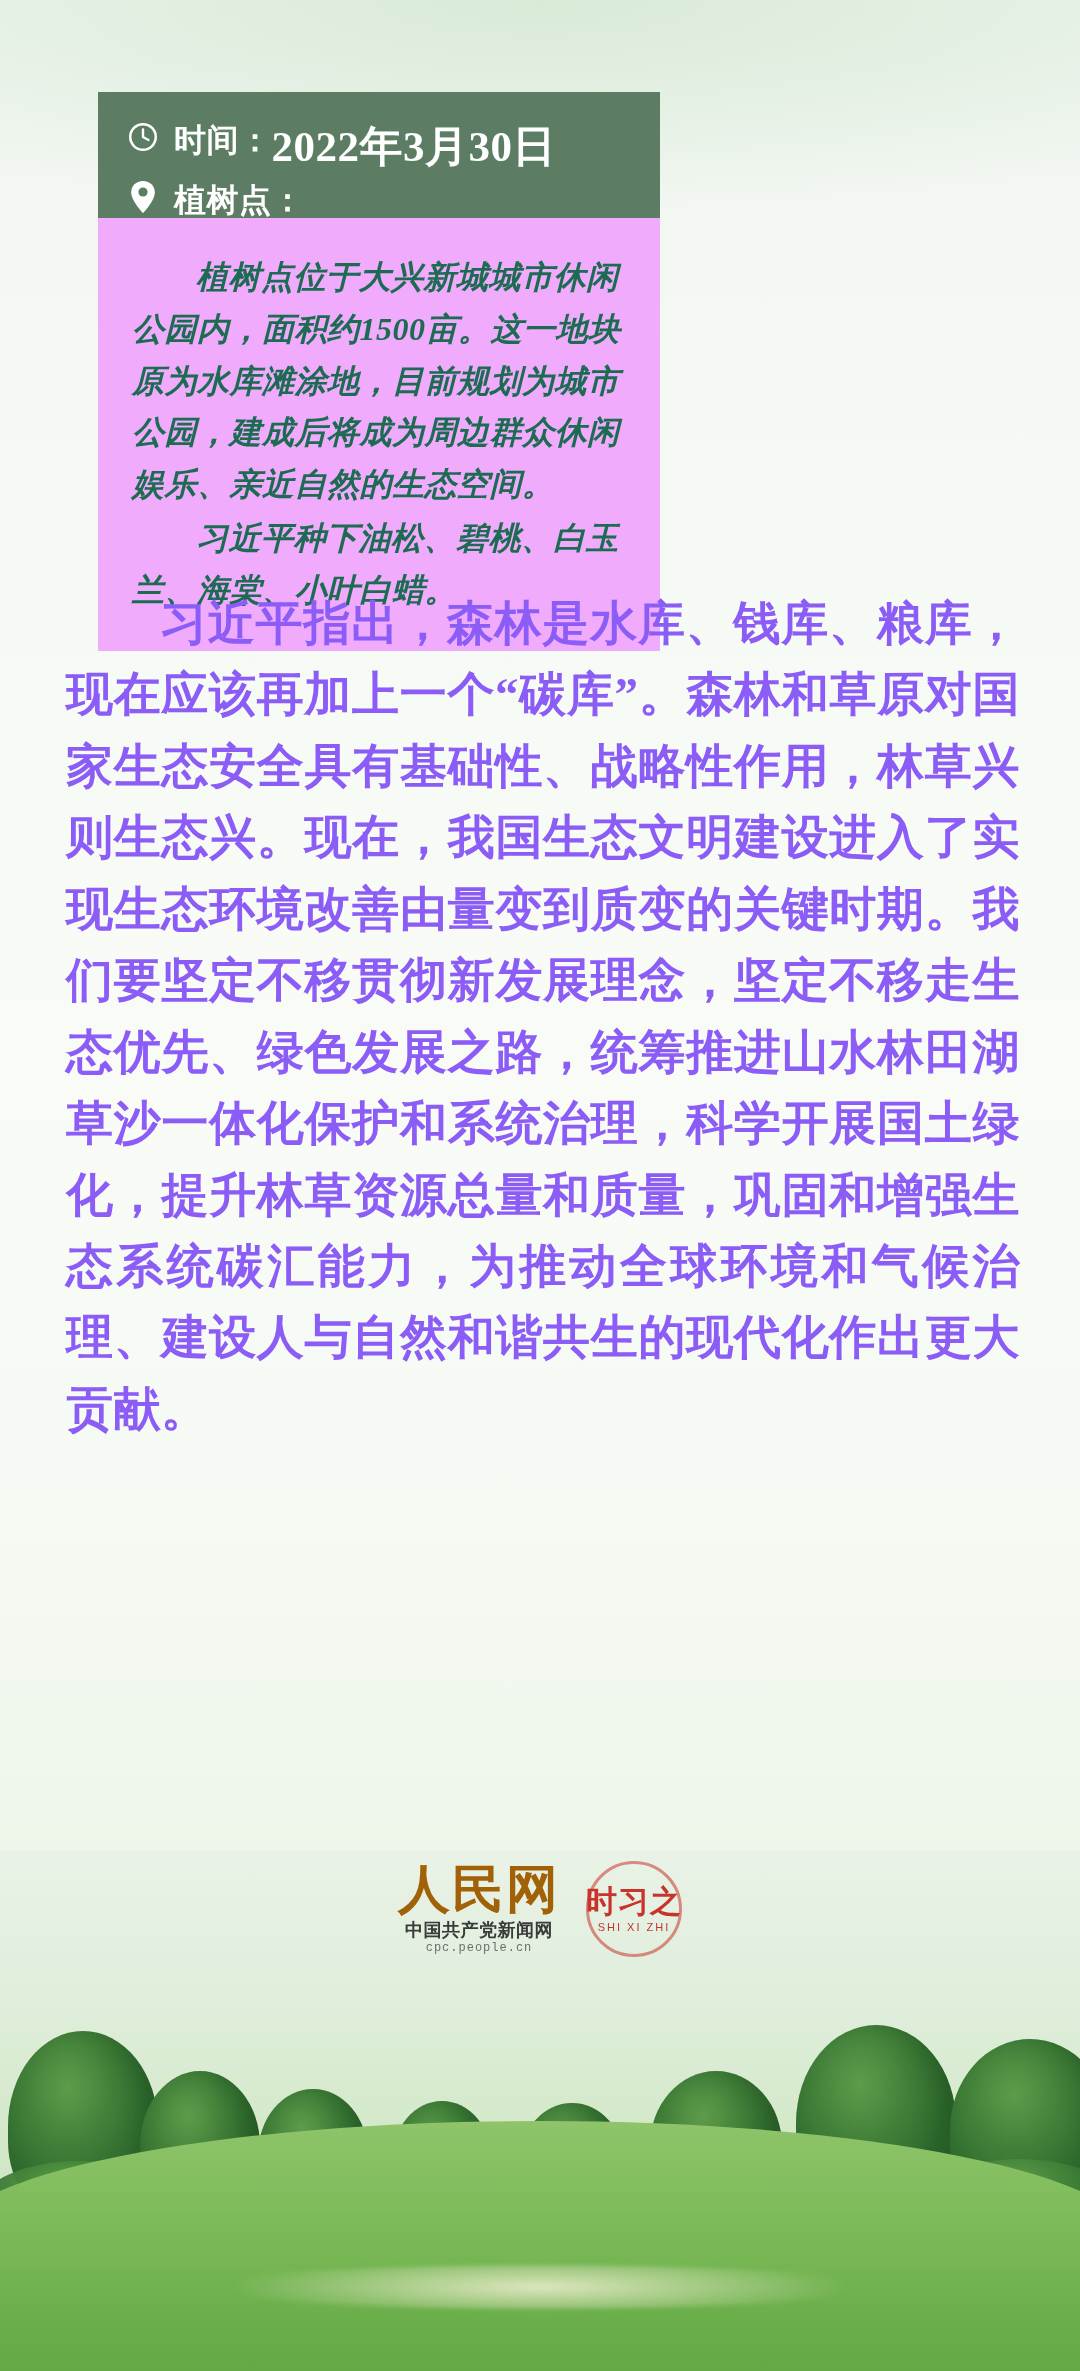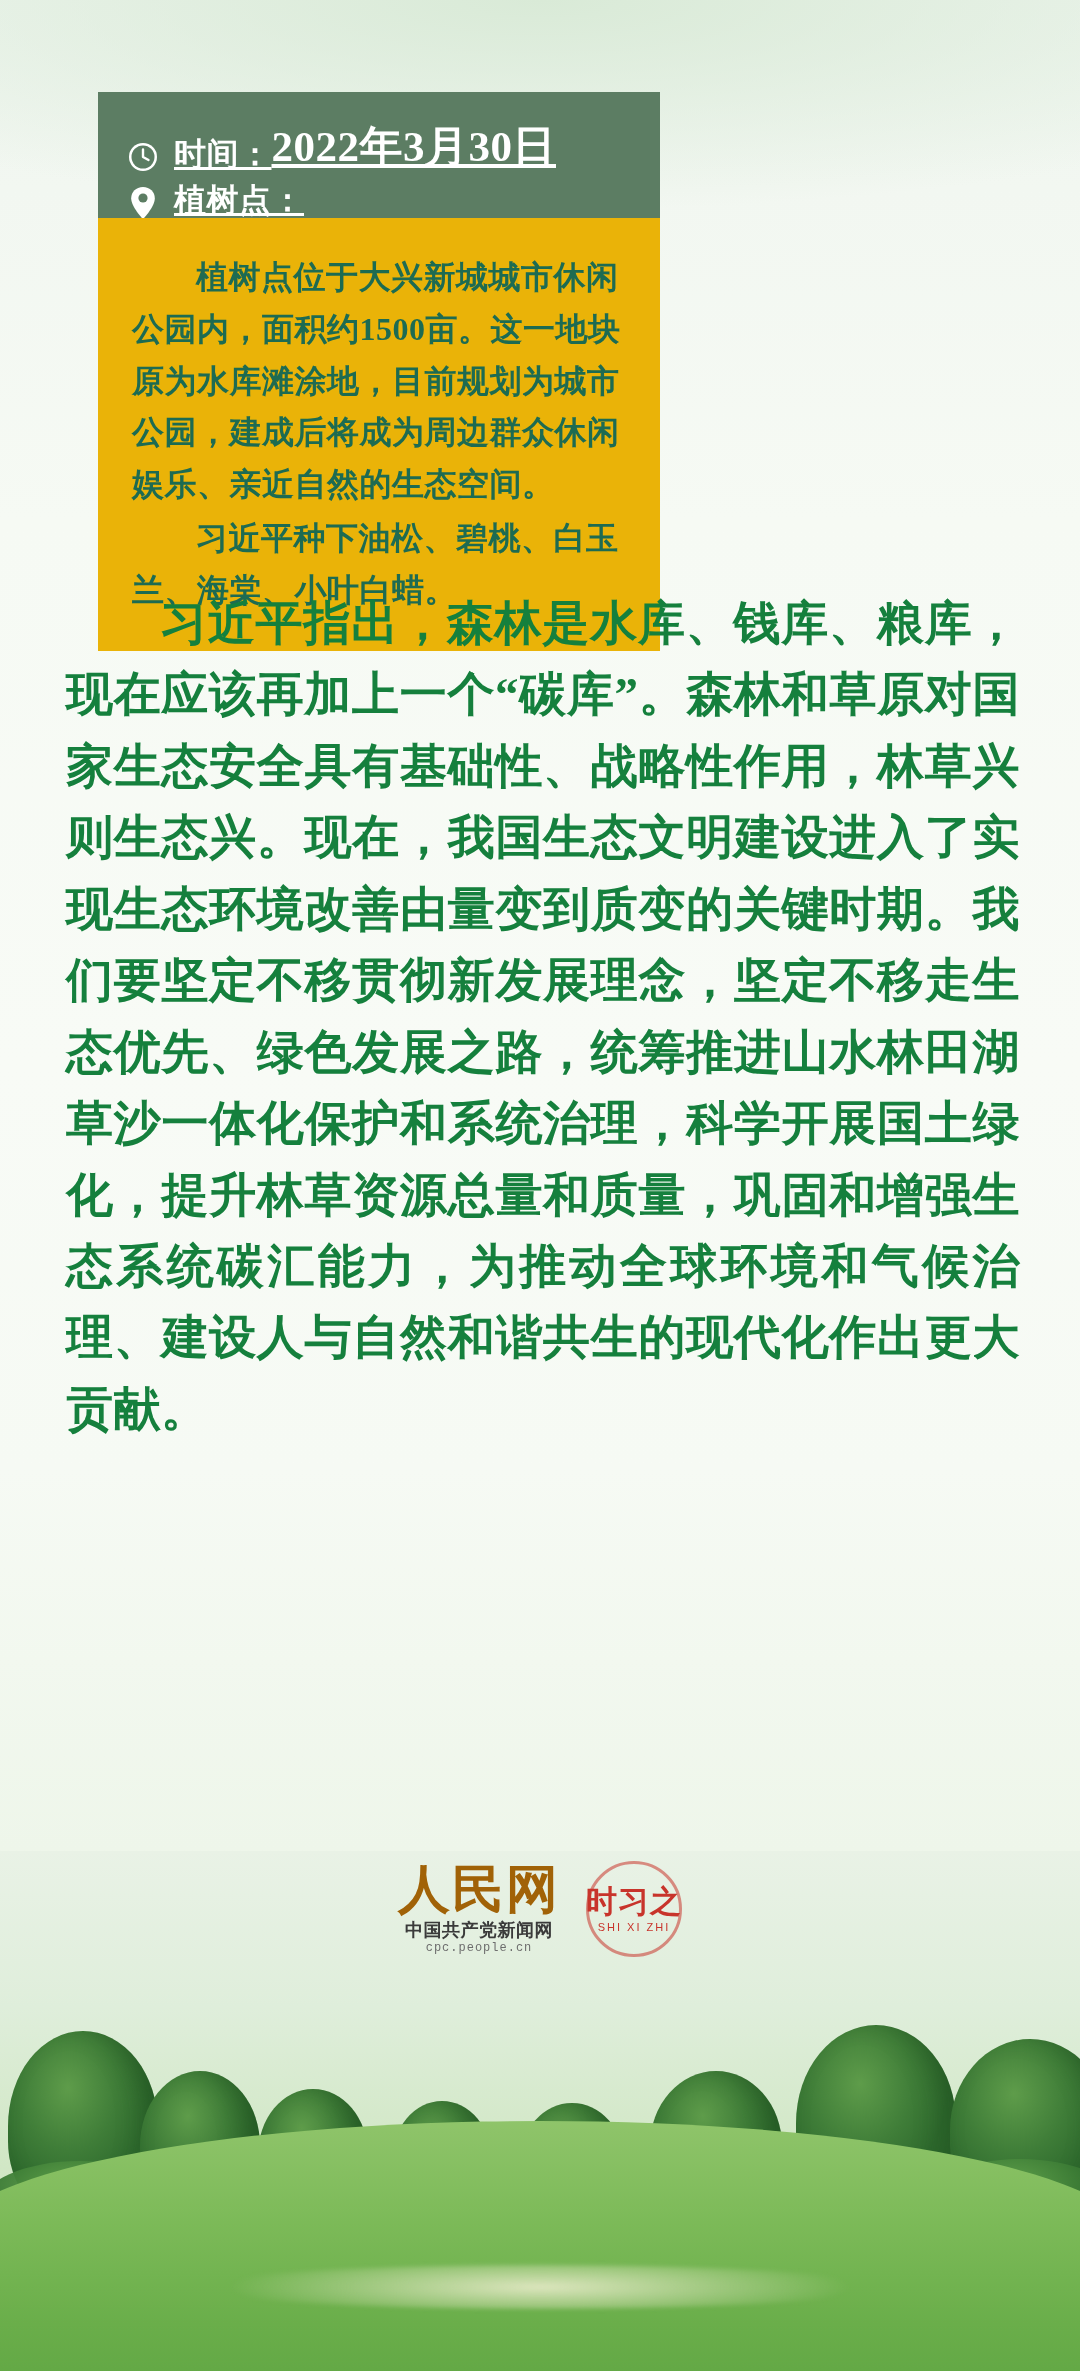--- a/index.html
+++ b/index.html
@@ -107,23 +107,22 @@
     left: 98px;
     top: 92px;
     width: 562px;
     background: #5c7d63;
     padding: 22px 28px 24px 28px;
     box-sizing: border-box;
     color: #ffffff;
   }
   .hrow {
     display: flex;
-    align-items: flex-end;
+    align-items: flex-start;
     margin: 6px 0;
-    text-decoration: underline;
   }
   .hicon {
     width: 34px;
     height: 34px;
     flex: 0 0 34px;
     margin-right: 14px;
     display: flex;
     align-items: center;
     justify-content: center;
   }
@@ -142,23 +141,24 @@
     white-space: nowrap;
     line-height: 1.25;
   }
 
   
   .info-card {
     position: absolute;
     left: 98px;
     top: 218px;
     width: 562px;
-    background: #eab308;
+    background: #f0abfc;
     padding: 34px 26px 34px 34px;
     box-sizing: border-box;
+    font-style: italic;
   }
   .info-p {
     font-size: 32px;
     line-height: 1.62;
     color: #1d6b52;
     font-weight: 700;
     text-indent: 2em;
     margin: 0;
     letter-spacing: 0.5px;
   }
@@ -190,21 +190,21 @@
   }
 
   
   .body-text {
     position: absolute;
     left: 66px;
     right: 60px;
     top: 588px;
     font-size: 47px;
     line-height: 1.52;
-    color: #15803d;
+    color: #8b5cf6;
     font-weight: 700;
     text-indent: 2em;
     letter-spacing: 0.5px;
     text-align: justify;
   }
 
   
   .footer {
     position: absolute;
     left: 0; right: 0;

